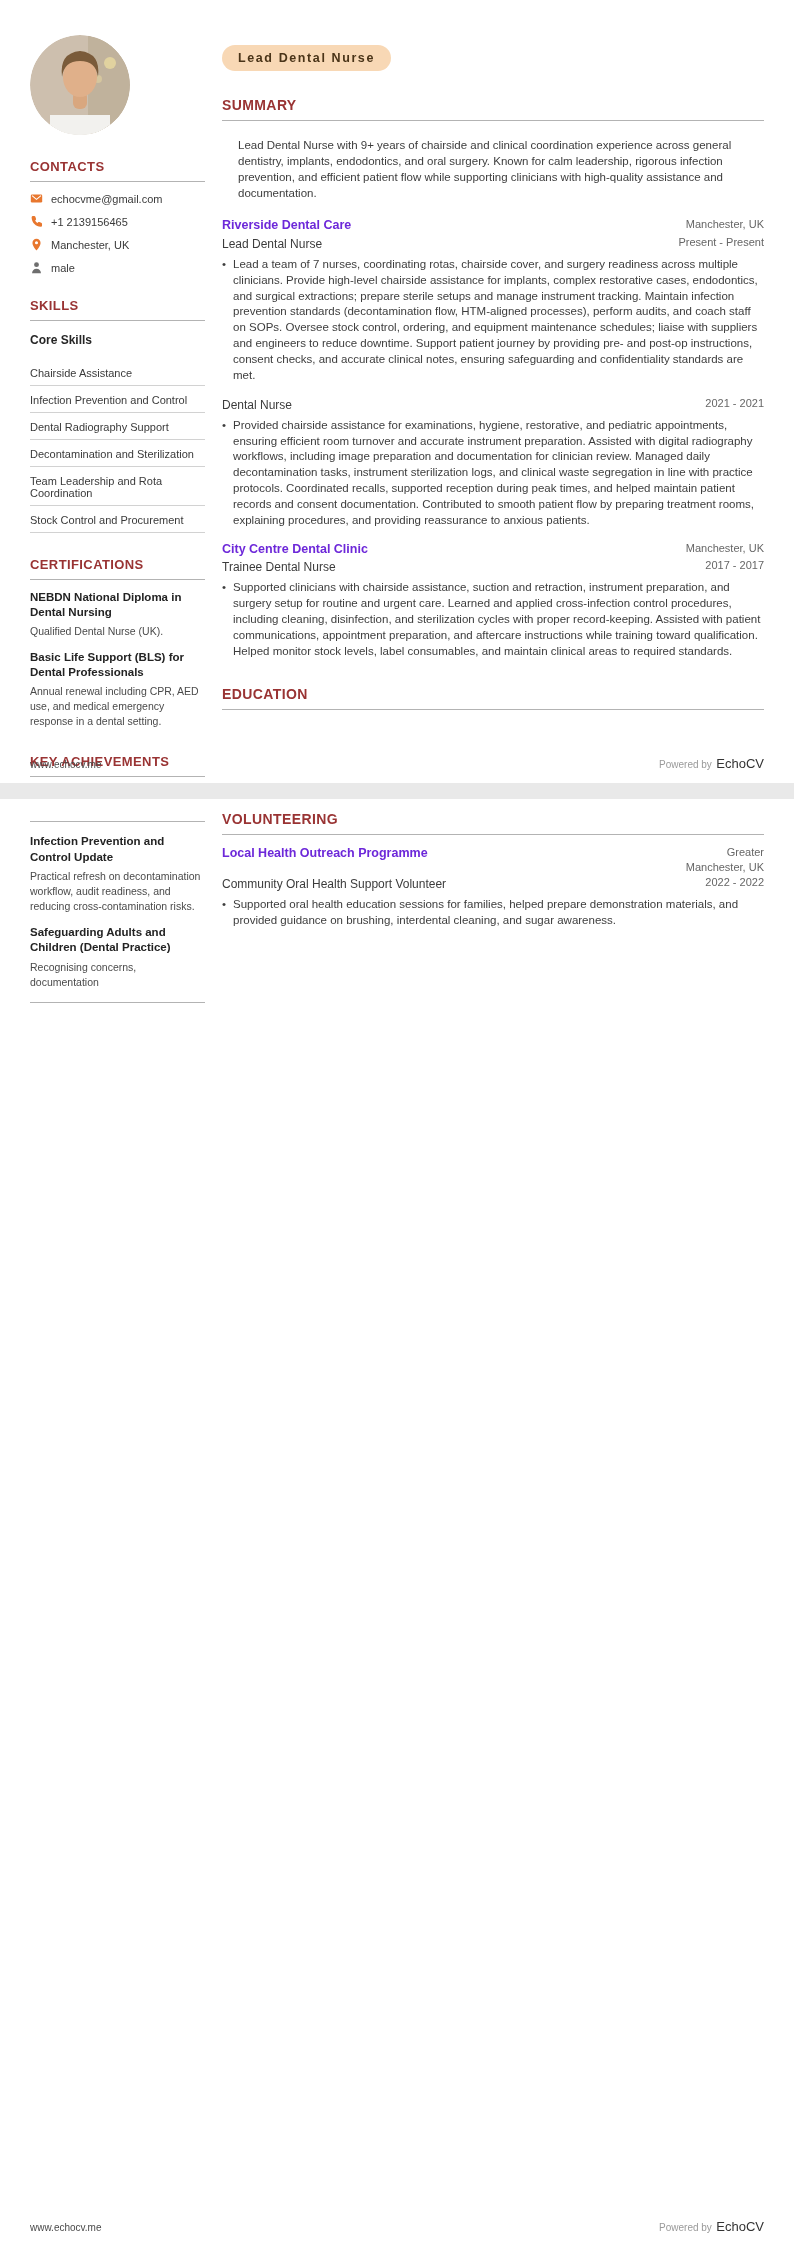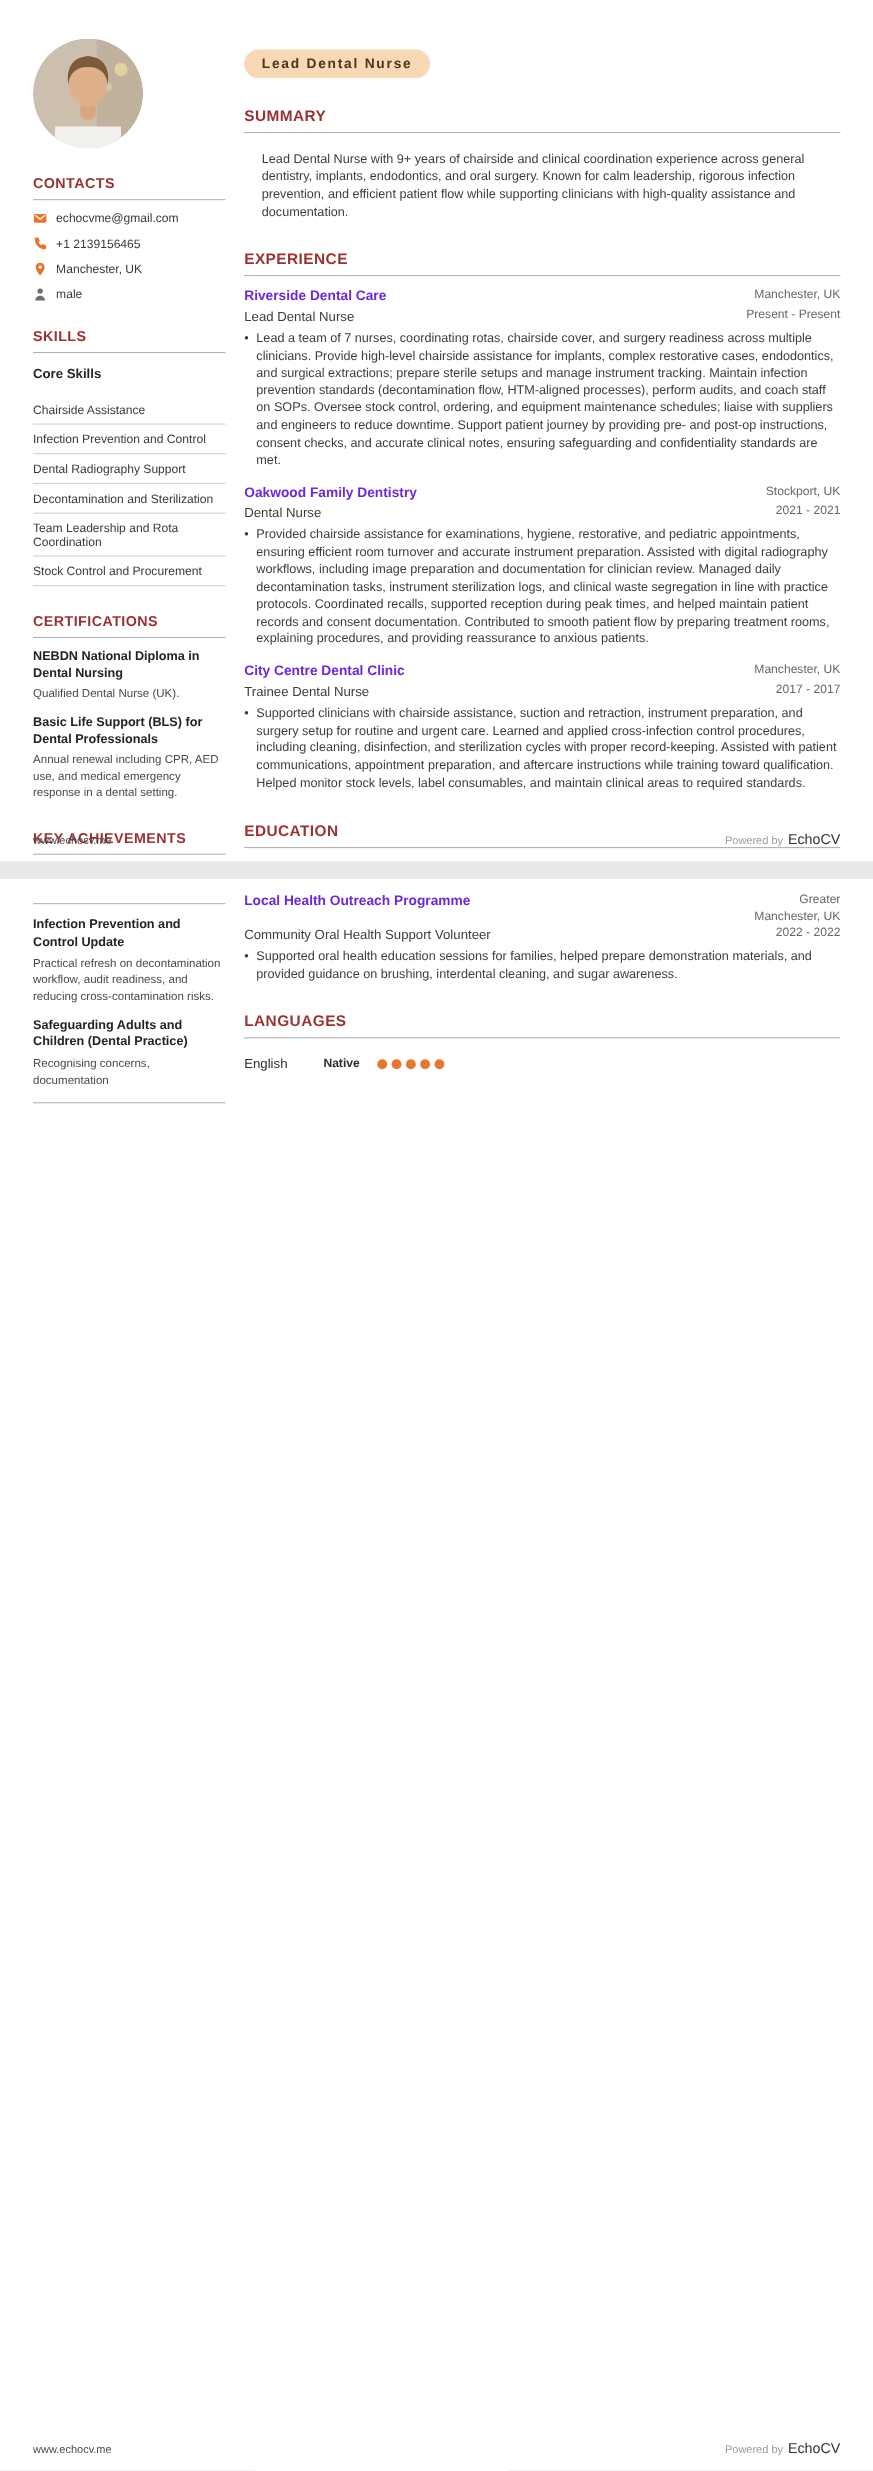--- a/index.html
+++ b/index.html
@@ -190,42 +190,37 @@
 
       <main class="right">
         <div class="badge">Lead Dental Nurse</div>
 
         <section>
           <h2 class="sec-h">SUMMARY</h2>
           <p class="body-text" style="margin:16px;">Lead Dental Nurse with 9+ years of chairside and clinical coordination experience across general dentistry, implants, endodontics, and oral surgery. Known for calm leadership, rigorous infection prevention, and efficient patient flow while supporting clinicians with high-quality assistance and documentation.</p>
         </section>
 
         <section>
-          <h2 class="sec-h">EXPERIENCE</h2>
 
           <div class="entry">
             <div class="erow">
               <span class="company">Riverside Dental Care</span>
               <span class="meta">Manchester, UK</span>
             </div>
             <div class="erow">
               <span class="role">Lead Dental Nurse</span>
               <span class="meta">Present - Present</span>
             </div>
             <div class="ebullet">
               <span class="b">•</span>
               <span class="btxt">Lead a team of 7 nurses, coordinating rotas, chairside cover, and surgery readiness across multiple clinicians. Provide high-level chairside assistance for implants, complex restorative cases, endodontics, and surgical extractions; prepare sterile setups and manage instrument tracking. Maintain infection prevention standards (decontamination flow, HTM-aligned processes), perform audits, and coach staff on SOPs. Oversee stock control, ordering, and equipment maintenance schedules; liaise with suppliers and engineers to reduce downtime. Support patient journey by providing pre- and post-op instructions, consent checks, and accurate clinical notes, ensuring safeguarding and confidentiality standards are met.</span>
             </div>
           </div>
 
           <div class="entry">
-            <div class="erow">
-              <span class="company">Oakwood Family Dentistry</span>
-              <span class="meta">Stockport, UK</span>
-            </div>
             <div class="erow">
               <span class="role">Dental Nurse</span>
               <span class="meta">2021 - 2021</span>
             </div>
             <div class="ebullet">
               <span class="b">•</span>
               <span class="btxt">Provided chairside assistance for examinations, hygiene, restorative, and pediatric appointments, ensuring efficient room turnover and accurate instrument preparation. Assisted with digital radiography workflows, including image preparation and documentation for clinician review. Managed daily decontamination tasks, instrument sterilization logs, and clinical waste segregation in line with practice protocols. Coordinated recalls, supported reception during peak times, and helped maintain patient records and consent documentation. Contributed to smooth patient flow by preparing treatment rooms, explaining procedures, and providing reassurance to anxious patients.</span>
             </div>
           </div>
 
@@ -274,51 +269,38 @@
           </div>
           <div>
             <div class="tr-title">Safeguarding Adults and Children (Dental Practice)</div>
             <div class="tr-desc">Recognising concerns, documentation</div>
           </div>
         </div>
       </aside>
 
       <main class="right">
         <section>
+          <h2 class="sec-h first">VOLUNTEERING</h2>
 
           <div class="entry">
             <div class="erow">
               <span class="company">Local Health Outreach Programme</span>
               <span class="meta meta-narrow">Greater Manchester, UK</span>
             </div>
             <div class="erow">
               <span class="role">Community Oral Health Support Volunteer</span>
               <span class="meta">2022 - 2022</span>
             </div>
             <div class="ebullet">
               <span class="b">•</span>
               <span class="btxt">Supported oral health education sessions for families, helped prepare demonstration materials, and provided guidance on brushing, interdental cleaning, and sugar awareness.</span>
             </div>
           </div>
         </section>
 
-        <section>
-          <h2 class="sec-h">LANGUAGES</h2>
-          <div class="lang-row">
-            <span class="lang-name">English</span>
-            <span class="lang-level">Native</span>
-            <span class="dots">
-                <span class="dot filled"></span>
-                <span class="dot filled"></span>
-                <span class="dot filled"></span>
-                <span class="dot filled"></span>
-                <span class="dot filled"></span>
-              </span>
-          </div>
-        </section>
       </main>
     </div>
 
     <div class="footer">
       <span class="furl">www.echocv.me</span>
       <span>
         <span class="powered">Powered by</span>
         <span class="brand">EchoCV</span>
       </span>
     </div>

